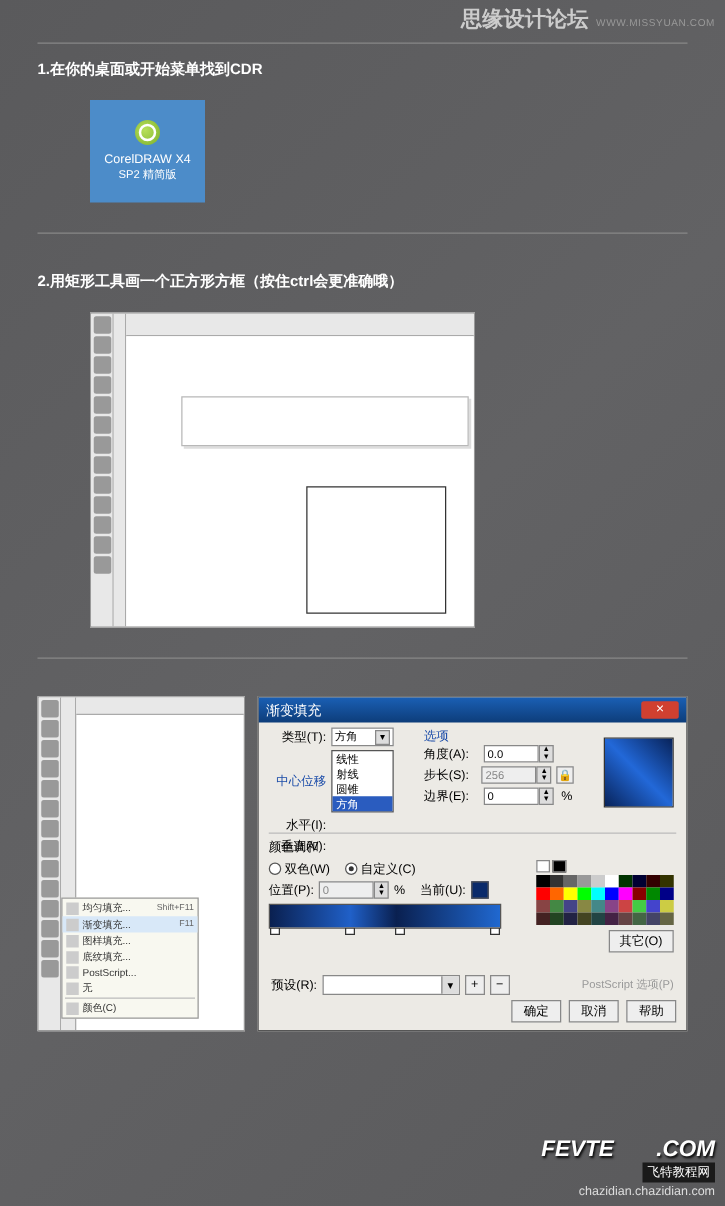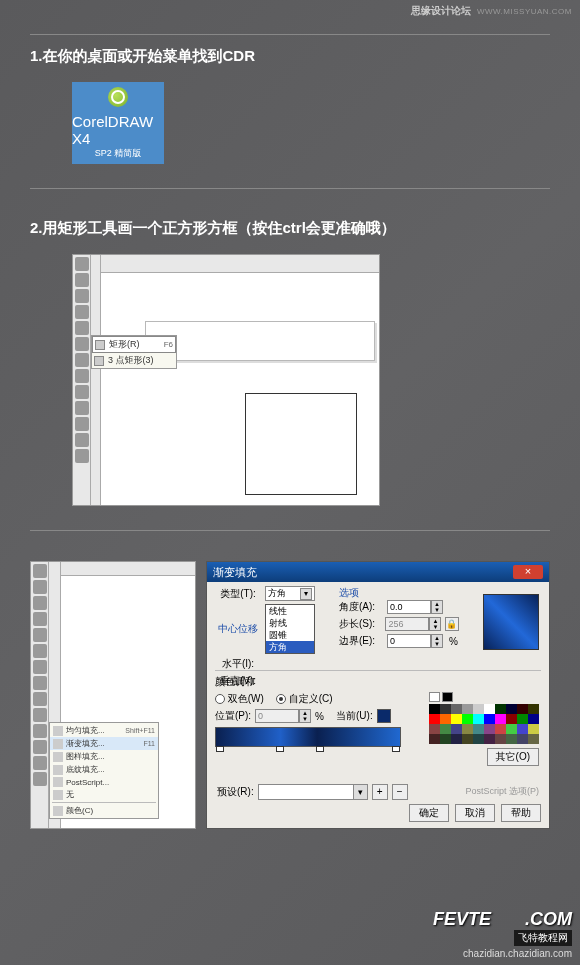--- a/index.html
+++ b/index.html
@@ -1,34 +1,34 @@
 <!DOCTYPE html>
 <html><head>
 <meta charset="utf-8">
 <style>
 * { margin:0; padding:0; box-sizing:border-box; }
 body { width:580px; height:965px; background:linear-gradient(135deg,#5a5a5c 0%,#626264 50%,#5a5a5c 100%); font-family:"Microsoft YaHei",sans-serif; color:#fff; position:relative; overflow:hidden; }
 .watermark-top { position:absolute; top:4px; right:8px; font-size:9px; color:#ccc; text-align:right; }
-.watermark-top .zh { font-weight:bold; font-size:10px; margin-right:6px; }
+.watermark-top .zh { font-weight:bold; font-size:17px; margin-right:6px; }
 .watermark-top .en { font-size:8px; letter-spacing:0.5px; color:#999; }
 .watermark-btm { position:absolute; bottom:6px; right:8px; text-align:right; font-size:9px; color:#555; }
 .watermark-btm .main { font-size:18px; font-weight:bold; font-style:italic; color:#fff; text-shadow:1px 1px 2px #000; }
 .watermark-btm .main .com { color:#fff;margin-left:34px; }
 .watermark-btm .tag { background:#1a1a1a; color:#fff; padding:1px 4px; font-size:10px; display:inline-block; margin-bottom:2px; }
 .watermark-btm .url { font-size:10px; color:#ddd; }
 .content { padding:34px 30px 0 30px; }
 hr { border:none; border-top:1px solid #888; margin-bottom:12px; }
-.step-title { font-size:15px; font-weight:bold; margin-bottom:16px; }
+.step-title { font-size:12px; font-weight:bold; margin-bottom:16px; }
 .step-block { margin-bottom:30px; }
 .img-holder { margin-bottom:24px; }
 
 .cdr-icon { width:92px; height:82px; background:#4c8cc9; display:flex; flex-direction:column; align-items:center; justify-content:center; margin-left:42px; }
 .cdr-glyph { width:20px; height:20px; border-radius:50%; background:radial-gradient(circle at 40% 40%,#b8e05a,#7aaf2a); margin-bottom:6px; position:relative; }
 .cdr-glyph::after { content:''; position:absolute; width:10px; height:10px; border:2px solid #fff; border-radius:50%; top:3px; left:3px; }
-.cdr-icon .t1 { font-size:15px; color:#fff; }
+.cdr-icon .t1 { font-size:10px; color:#fff; }
 .cdr-icon .t2 { font-size:9px; color:#fff; }
 
 .cdr-shot2 { width:308px; height:252px; background:#fff; margin-left:42px; position:relative; border:1px solid #999; }
 .s2-ruler-top { position:absolute; top:0; left:28px; right:0; height:18px; background:#e8e8e8; border-bottom:1px solid #aaa; }
 .s2-ruler-left { position:absolute; top:0; left:18px; width:10px; bottom:0; background:#e8e8e8; border-right:1px solid #aaa; }
 .s2-tools { position:absolute; top:0; left:0; width:18px; bottom:0; background:#e8e8e8; border-right:1px solid #aaa; }
 .s2-tools .ti { width:14px; height:14px; margin:2px auto; background:#999; border-radius:2px; }
 .s2-canvas { position:absolute; top:18px; left:28px; right:0; bottom:0; background:#fff; }
 .s2-page { position:absolute; top:48px; left:44px; right:4px; height:40px; background:#fff; border:1px solid #b8b8b8; box-shadow:2px 2px 0 #ddd; }
 .s2-square { position:absolute; top:120px; left:144px; width:112px; height:102px; border:1px solid #333; background:#fff; }
@@ -49,21 +49,21 @@
 .s3-flyout .row.hov { background:#d8e8f8; }
 .s3-flyout .ic { width:10px; height:10px; background:#ccc; }
 .s3-flyout .sc { margin-left:auto; color:#666; font-size:7px; }
 .s3-flyout .sep { height:1px; background:#bbb; margin:1px 2px; }
 
 .dlg { width:344px; height:268px; background:#eceae5; border:1px solid #555; font-size:10px; color:#000; position:relative; }
 .dlg-title { height:20px; background:linear-gradient(#1a5fb4,#0d3d7a); color:#fff; display:flex; align-items:center; padding:0 6px; font-size:11px; }
 .dlg-close { margin-left:auto; width:30px; height:14px; background:#d04030; border-radius:2px; color:#fff; text-align:center; line-height:12px; font-size:11px; }
 .dlg-body { padding:6px 8px; }
 .dlg-row { display:flex; align-items:center; margin-bottom:3px; gap:4px; }
-.dlg-lbl { width:46px; text-align:center; }
+.dlg-lbl { width:46px; text-align:right; }
 .dlg-select { width:50px; height:15px; background:#fff; border:1px solid #888; font-size:9px; padding:0 2px; display:flex; align-items:center; position:relative; }
 .dlg-select .arr { margin-left:auto; width:12px; height:12px; background:#ddd; border:1px solid #888; text-align:center; line-height:10px; font-size:8px; }
 .dlg-dropdown { width:50px; background:#fff; border:1px solid #555; font-size:9px; margin-top:0; }
 .dlg-dropdown .opt { padding:0 3px; line-height:12px; }
 .dlg-dropdown .opt.sel { background:#2a5cbf; color:#fff; }
 .dlg-group-lbl { color:#1a4ba8; font-size:10px; }
 .dlg-spin { display:flex; align-items:center; }
 .dlg-spin input { width:44px; height:14px; border:1px solid #888; background:#fff; font-size:9px; padding:0 2px; }
 .dlg-spin .ud { width:12px; height:14px; background:#ddd; border:1px solid #888; display:flex; flex-direction:column; }
 .dlg-spin .ud span { height:6px; line-height:5px; text-align:center; font-size:7px; }
@@ -134,31 +134,20 @@
             <div class="ti"></div>
             <div class="ti"></div>
             <div class="ti"></div>
         </div>
         <div class="s2-ruler-left"></div>
         <div class="s2-ruler-top"></div>
         <div class="s2-canvas">
           <div class="s2-page"></div>
           <div class="s2-square"></div>
         </div>
-        <div class="s2-flyout">
-          <div class="row hov">
-              <div class="ic"></div>
-              <span>矩形(R)</span>
-              <span class="sc">F6</span>
-            </div>
-          <div class="row">
-              <div class="ic"></div>
-              <span>3 点矩形(3)</span>
-            </div>
-        </div>
       </div>
     </div>
     <hr>
   </div>
 
   <div class="step-block">
     <div class="step3-row">
 
       <div class="cdr-shot3">
         <div class="s3-tools">

